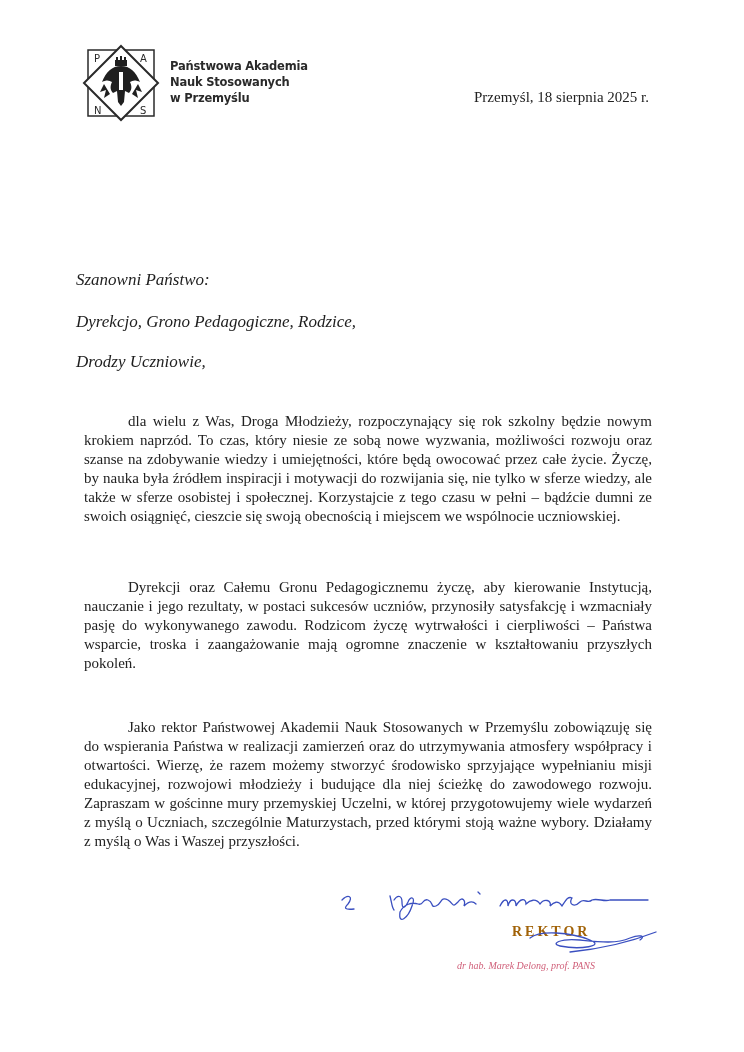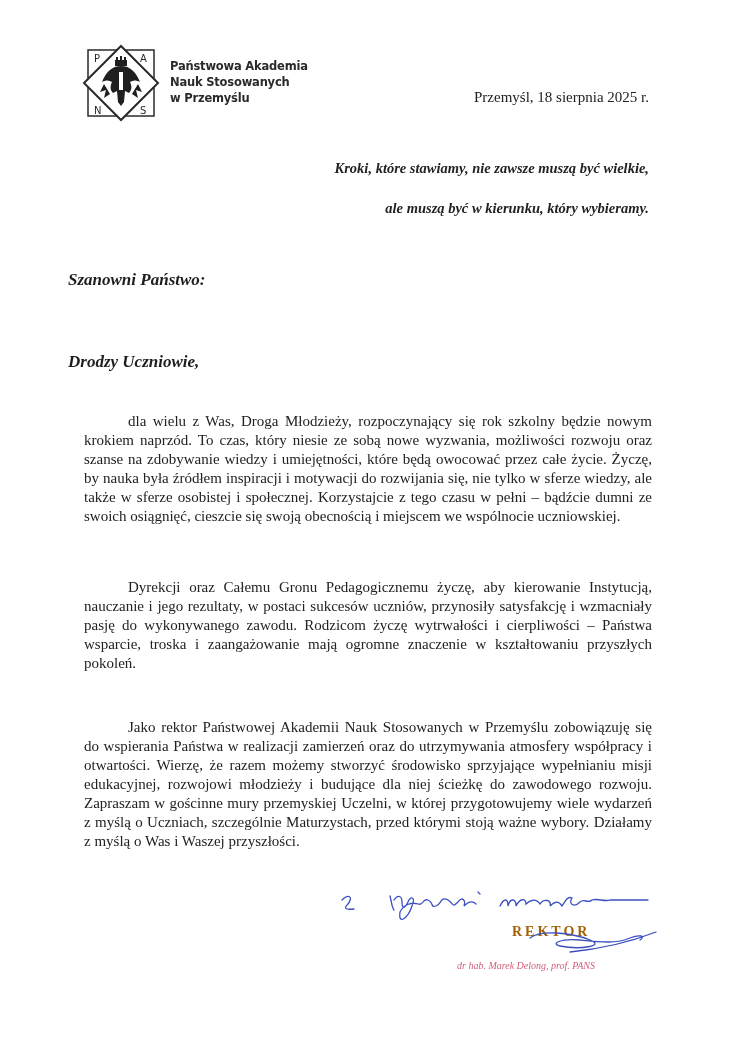--- a/index.html
+++ b/index.html
@@ -9,21 +9,21 @@
   .logo { position: absolute; left: 82px; top: 44px; width: 78px; height: 78px; }
   .org { position: absolute; left: 170px; top: 58px; font-family: "DejaVu Sans", sans-serif; font-weight: bold; font-size: 11.5px; line-height: 16px; color: #2a2a2a; letter-spacing: -0.2px; }
   .org div { white-space: nowrap; }
 
   .date { position: absolute; right: 95px; top: 89px; font-size: 15px; color: #222; text-align: center; }
 
   .motto { position: absolute; right: 95px; font-size: 14.5px; font-weight: bold; font-style: italic; color: #222; white-space: nowrap; }
   .motto.l1 { top: 160px; }
   .motto.l2 { top: 200px; }
 
-  .greet { position: absolute; left: 68px; font-size: 17px; font-weight: bold; font-style: italic; color: #1e1e1e; white-space: nowrap; }
+  .greet { position: absolute; left: 76px; font-size: 17px; font-weight: normal; font-style: italic; color: #1e1e1e; white-space: nowrap; }
   .greet.g1 { top: 270px; }
   .greet.g2 { top: 312px; }
   .greet.g3 { top: 352px; }
 
   .body { position: absolute; left: 84px; width: 568px; font-size: 15px; line-height: 19px; color: #222; text-align: justify; }
   .body p { margin: 0; text-indent: 44px; }
   .p1wrap { top: 412px; }
   .p2wrap { top: 578px; }
   .p3wrap { top: 718px; }
 
@@ -58,24 +58,23 @@
   </svg>
 
   <div class="org">
     <div>Państwowa Akademia</div>
     <div>Nauk Stosowanych</div>
     <div>w Przemyślu</div>
   </div>
 
   <div class="date">Przemyśl, 18 sierpnia 2025 r.</div>
 
-  <div class="motto l1">Kroki, które stawiamy, nie zawsze muszą być wielkie,</div>
-  <div class="motto l2">ale muszą być w kierunku, który wybieramy.</div>
 
   <div class="greet g1">Szanowni Państwo:</div>
+  <div class="greet g2">Dyrekcjo, Grono Pedagogiczne, Rodzice,</div>
   <div class="greet g3">Drodzy Uczniowie,</div>
 
   <div class="body p1wrap">
     <p>dla wielu z Was, Droga Młodzieży, rozpoczynający się rok szkolny będzie nowym krokiem naprzód. To czas, który niesie ze sobą nowe wyzwania, możliwości rozwoju oraz szanse na zdobywanie wiedzy i umiejętności, które będą owocować przez całe życie. Życzę, by nauka była źródłem inspiracji i motywacji do rozwijania się, nie tylko w sferze wiedzy, ale także w sferze osobistej i społecznej. Korzystajcie z tego czasu w pełni – bądźcie dumni ze swoich osiągnięć, cieszcie się swoją obecnością i miejscem we wspólnocie uczniowskiej.</p>
   </div>
   <div class="body p2wrap">
     <p>Dyrekcji oraz Całemu Gronu Pedagogicznemu życzę, aby kierowanie Instytucją, nauczanie i jego rezultaty, w postaci sukcesów uczniów, przynosiły satysfakcję i wzmacniały pasję do wykonywanego zawodu. Rodzicom życzę wytrwałości i cierpliwości – Państwa wsparcie, troska i zaangażowanie mają ogromne znaczenie w kształtowaniu przyszłych pokoleń.</p>
   </div>
   <div class="body p3wrap">
     <p>Jako rektor Państwowej Akademii Nauk Stosowanych w Przemyślu zobowiązuję się do wspierania Państwa w realizacji zamierzeń oraz do utrzymywania atmosfery współpracy i otwartości. Wierzę, że razem możemy stworzyć środowisko sprzyjające wypełnianiu misji edukacyjnej, rozwojowi młodzieży i budujące dla niej ścieżkę do zawodowego rozwoju. Zapraszam w gościnne mury przemyskiej Uczelni, w której przygotowujemy wiele wydarzeń z myślą o Uczniach, szczególnie Maturzystach, przed którymi stoją ważne wybory. Działamy z myślą o Was i Waszej przyszłości.</p>

